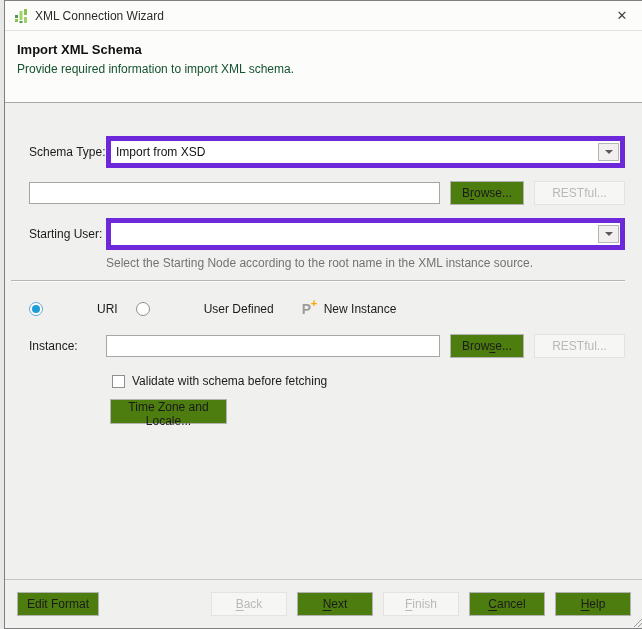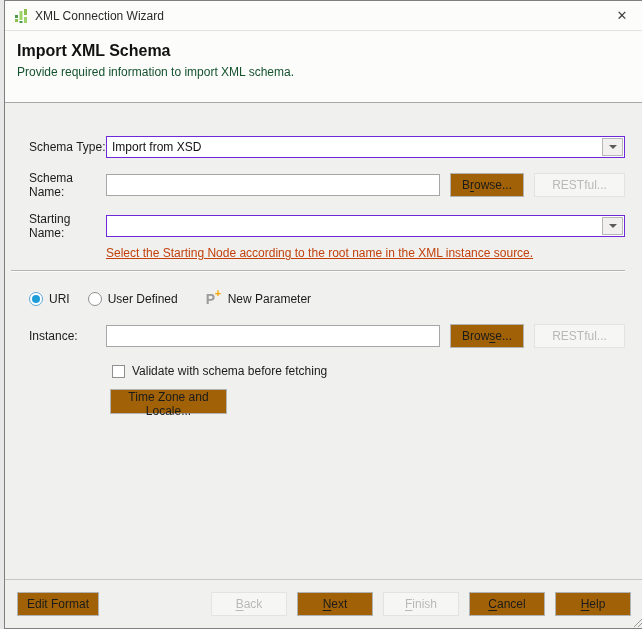--- a/index.html
+++ b/index.html
@@ -22,67 +22,67 @@
   .close-btn {
     width:22px; height:22px; display:flex; align-items:center; justify-content:center;
     color:#444; font-size:13px; cursor:default;
   }
 
   
   .header {
     background:#fcfcfb; padding:11px 12px 0 12px; height:72px;
     border-bottom:1px solid #a7a7a7; flex:0 0 auto;
   }
-  .header-title { font-weight:bold; font-size:16px; margin-bottom:5px; color:#111; }
+  .header-title { font-weight:bold; font-size:13px; margin-bottom:5px; color:#111; }
   .header-subtitle { color:#14532d; }
 
   
   .content { flex:1; padding:33px 20px 0 24px; overflow:hidden; }
   .form-row { display:flex; align-items:center; margin-bottom:13px; }
   .form-label { width:77px; flex:0 0 auto; color:#1b1b1b; }
 
   .combo {
-    flex:1; height:22px; background:#fff; border:1px solid #6d28d9;
+    flex:1; height:32px; background:#fff; border:5px solid #6d28d9;
     display:flex; align-items:center; position:relative;
   }
   .combo-value { flex:1; padding:0 5px; color:#111; white-space:nowrap; overflow:hidden; }
   .combo-arrow-btn {
     width:21px; height:18px; margin:1px 1px 1px 0; background:#f1f0ef;
     border:1px solid #b6b6b5; display:flex; align-items:center; justify-content:center;
   }
   .arrow-down { width:0; height:0; border-left:4px solid transparent;
     border-right:4px solid transparent; border-top:4px solid #5b5b5b; }
 
   .text-input {
     flex:1; height:22px; border:1px solid #a6a6a6; background:#fff;
     padding:0 5px; font-family:"Liberation Sans", sans-serif; font-size:12px; color:#111;
     outline:none; min-width:0;
   }
 
   .btn {
-    height:24px; background:#a16207; border:1px solid #b2b2b2; color:#1b1b1b;
+    height:24px; background:#4d7c0f; border:1px solid #b2b2b2; color:#1b1b1b;
     font-family:"Liberation Sans", sans-serif; font-size:12px; text-align:center;
     cursor:default;
   }
   .btn:disabled { background:#f6f6f5; border-color:#e3e3e2; color:#b9b9b9; }
   .btn u { text-underline-offset:2px; }
 
   .btn-browse { width:74px; margin-left:10px; flex:0 0 auto; }
   .btn-restful { width:91px; margin-left:10px; flex:0 0 auto; }
 
-  .hint { margin:-7px 0 10px 77px; color:#c2410c;text-decoration:underline; }
+  .hint { margin:-7px 0 10px 77px; color:#737373; }
 
   .separator {
     height:2px; margin:10px 0 19px -18px;
     border-top:1px solid #b5b5b4; border-bottom:1px solid #fbfbfa;
   }
 
   
   .radio-row { display:flex; align-items:center; margin-bottom:17px; }
-  .radio-item { display:flex; align-items:flex-start; margin-right:18px; }
+  .radio-item { display:flex; align-items:flex-start; margin-right:18px;gap:48px; }
   .radio-circle {
     width:14px; height:14px; border:1px solid #8f8f8f; border-radius:50%;
     background:#fff; margin-right:6px; display:flex; align-items:center; justify-content:center;
     flex:0 0 auto;
   }
   .radio-circle.checked { border-color:#5ea7d6; }
   .radio-dot { width:8px; height:8px; border-radius:50%; background:#1f9dd9; }
 
   .param-link { display:flex; align-items:center; margin-left:10px; }
   .param-icon { position:relative; margin-right:6px; width:16px; height:16px; }
@@ -144,29 +144,28 @@
       <div class="combo">
         <span class="combo-value">Import from XSD</span>
         <span class="combo-arrow-btn">
           <span class="arrow-down"></span>
         </span>
       </div>
     </div>
 
     
     <div class="form-row">
-      <span class="form-label">Schema Name:</span>
       <input class="text-input" type="text" value="" style="">
       <button class="btn btn-browse">B<u>r</u>owse...</button>
       <button class="btn btn-restful" disabled="">RESTful...</button>
     </div>
 
     
     <div class="form-row">
-      <span class="form-label">Starting Name:</span>
+      <span class="form-label">Starting User:</span>
       <div class="combo">
         <span class="combo-value"></span>
         <span class="combo-arrow-btn">
           <span class="arrow-down"></span>
         </span>
       </div>
     </div>
 
     <div class="hint">Select the Starting Node according to the root name in the XML instance source.</div>
 
@@ -182,21 +181,21 @@
       </span>
       <span class="radio-item">
         <span class="radio-circle"></span>
         <span>User Defined</span>
       </span>
       <span class="param-link">
         <span class="param-icon">
           <span class="param-p">P</span>
           <span class="param-plus">+</span>
         </span>
-        <span>New Parameter</span>
+        <span>New Instance</span>
       </span>
     </div>
 
     
     <div class="form-row">
       <span class="form-label">Instance:</span>
       <input class="text-input" type="text" value="" style="">
       <button class="btn btn-browse">Brow<u>s</u>e...</button>
       <button class="btn btn-restful" disabled="">RESTful...</button>
     </div>

